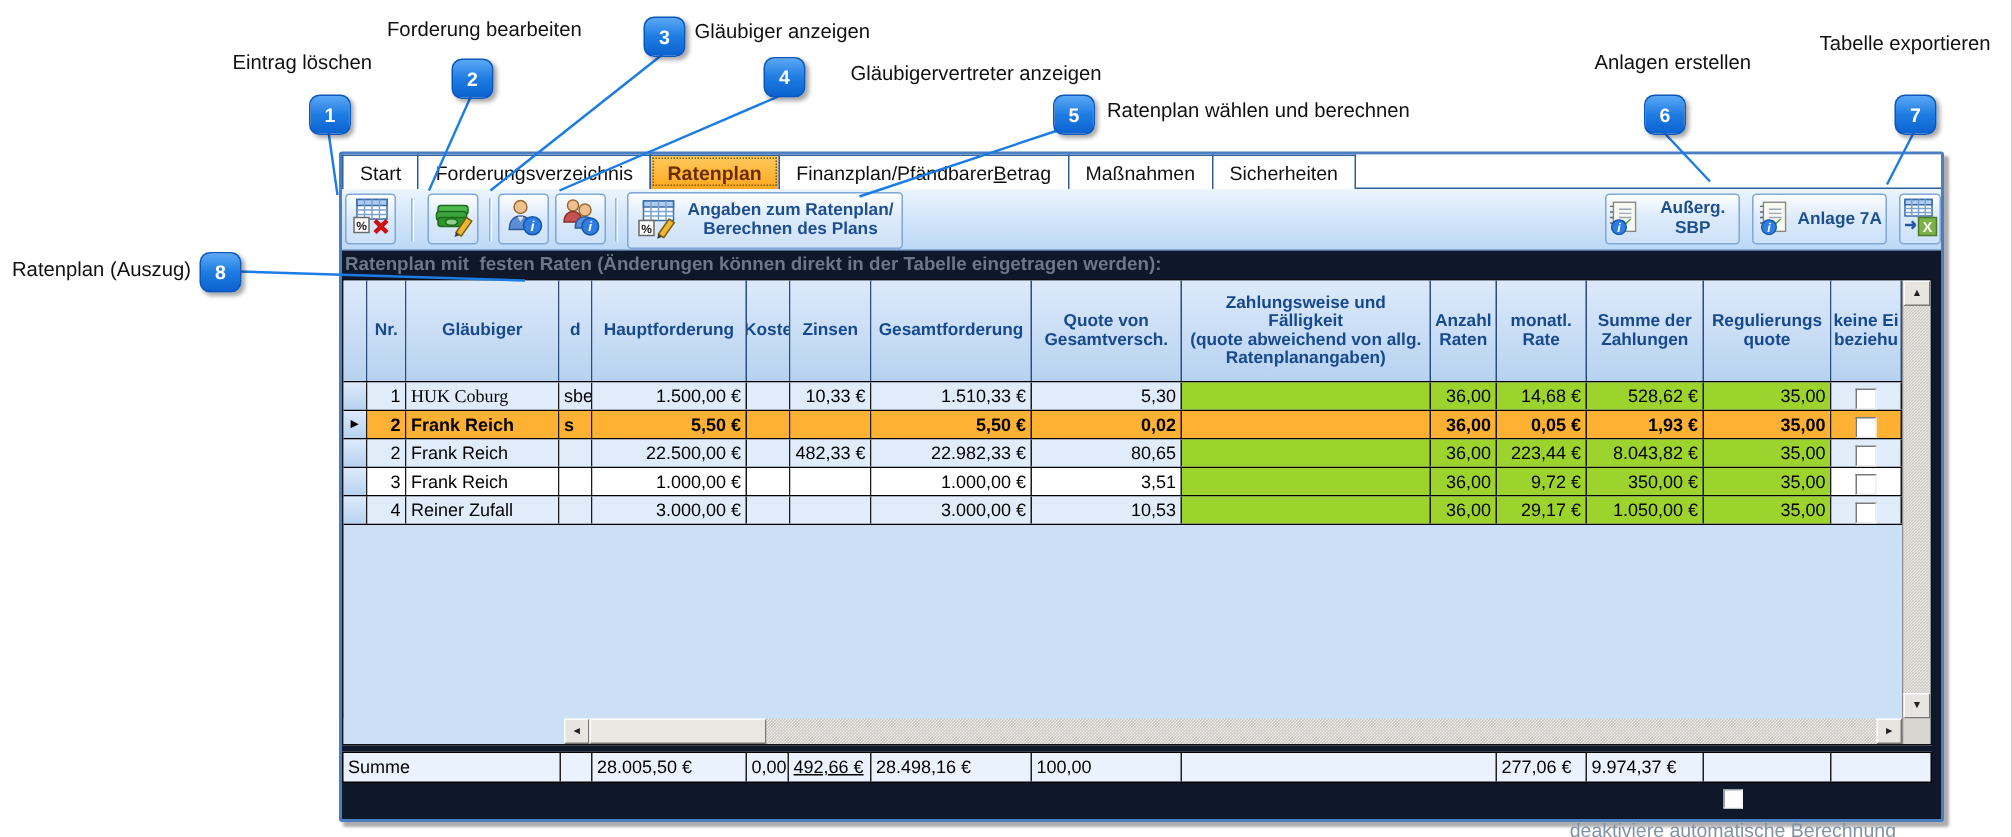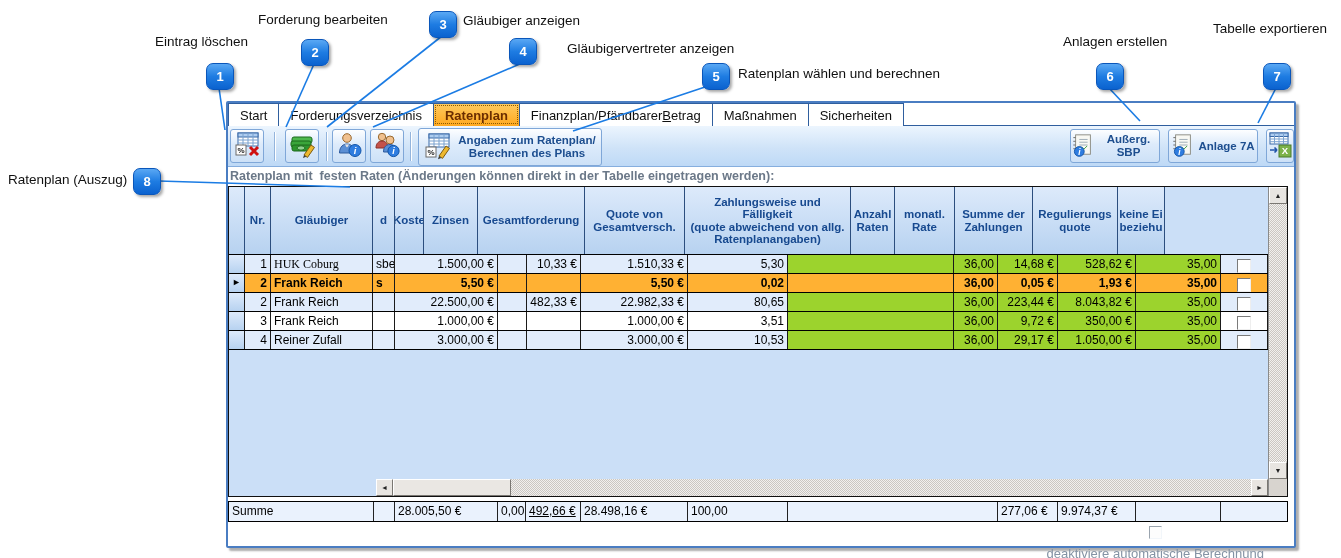--- a/index.html
+++ b/index.html
@@ -32,21 +32,21 @@
   .tbtn{position:absolute;top:3px;height:34px;width:34px;box-sizing:border-box;
         border:1px solid #7fa7d8;border-radius:3px;
         background:linear-gradient(#fdfeff,#ddebfb 45%,#cde1f7);
         display:flex;align-items:center;justify-content:center;padding:0;cursor:default;}
   .tbtn.big{width:184px;height:38px;top:2px;gap:6px;}
   .tbtn.wide{width:90px;gap:3px;}
   .tbtn.export{width:28px;}
   .tsep{position:absolute;top:6px;width:1px;height:29px;background:#93b4dc;box-shadow:1px 0 0 #ffffff;}
   .btnlbl{font-size:11.5px;font-weight:bold;color:#1d4e8f;line-height:13px;text-align:center;}
 
-  .content{position:absolute;left:0;top:64px;right:0;bottom:0;background:#ffffff;}
+  .content{position:absolute;left:0;top:64px;right:0;bottom:0;background:#0f172a;}
   .caption{position:absolute;left:2px;top:2px;font-size:12.5px;font-weight:bold;color:#6b7888;white-space:pre;}
 
   .grid{position:absolute;left:0;top:19px;width:1060px;height:311px;box-sizing:border-box;
         border:1px solid #101010;background:#cbdff7;display:flex;overflow:hidden;}
   .colsarea{width:1039px;display:flex;flex-direction:column;}
   .ghead{display:flex;height:68px;border-bottom:1px solid #000;box-sizing:border-box;}
   .gh{box-sizing:border-box;border-right:1px solid #2c4e7e;
       background:linear-gradient(#ddeafb,#b7d2f0);color:#17498f;font-weight:bold;font-size:11.5px;
       display:flex;flex-direction:column;align-items:center;justify-content:center;
       text-align:center;line-height:12.5px;overflow:hidden;height:67px;}
@@ -259,20 +259,23 @@
               <div class="gh" style="width: 16px;"></div>
               <div class="gh" style="width: 26px;">
                 <div>Nr.</div>
               </div>
               <div class="gh" style="width: 102px;">
                 <div>Gläubiger</div>
               </div>
               <div class="gh" style="width: 22px;">
                 <div>d</div>
               </div>
+              <div class="gh" style="width: 103px;">
+                <div>Hauptforderung</div>
+              </div>
               <div class="gh" style="width: 29px;">
                 <div>Koste</div>
               </div>
               <div class="gh" style="width: 54px;">
                 <div>Zinsen</div>
               </div>
               <div class="gh" style="width: 107px;">
                 <div>Gesamtforderung</div>
               </div>
               <div class="gh" style="width: 100px;">

